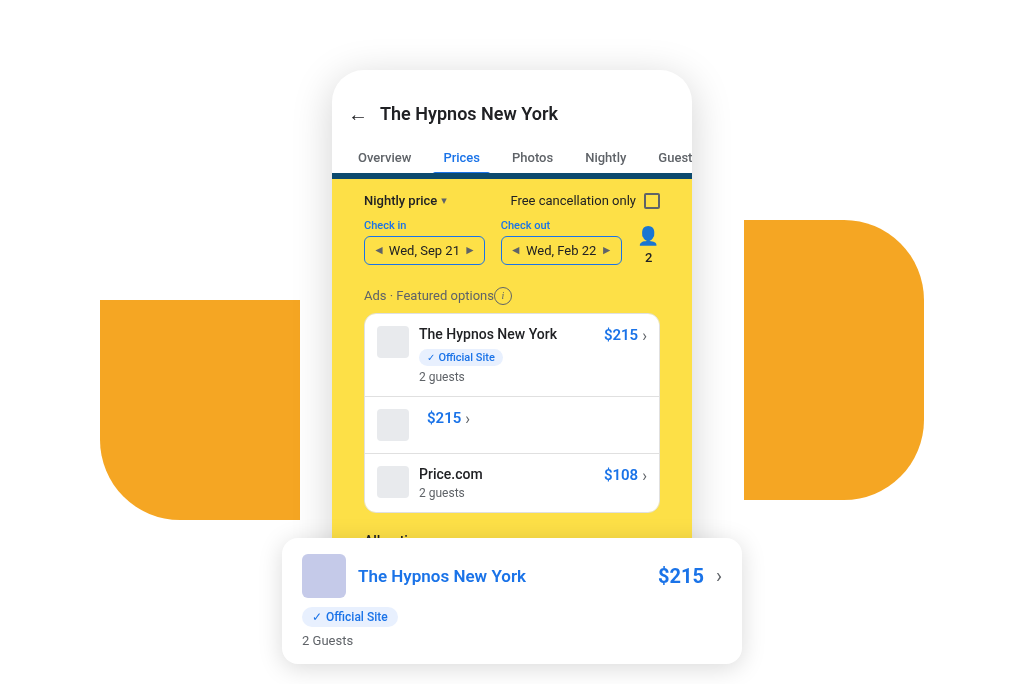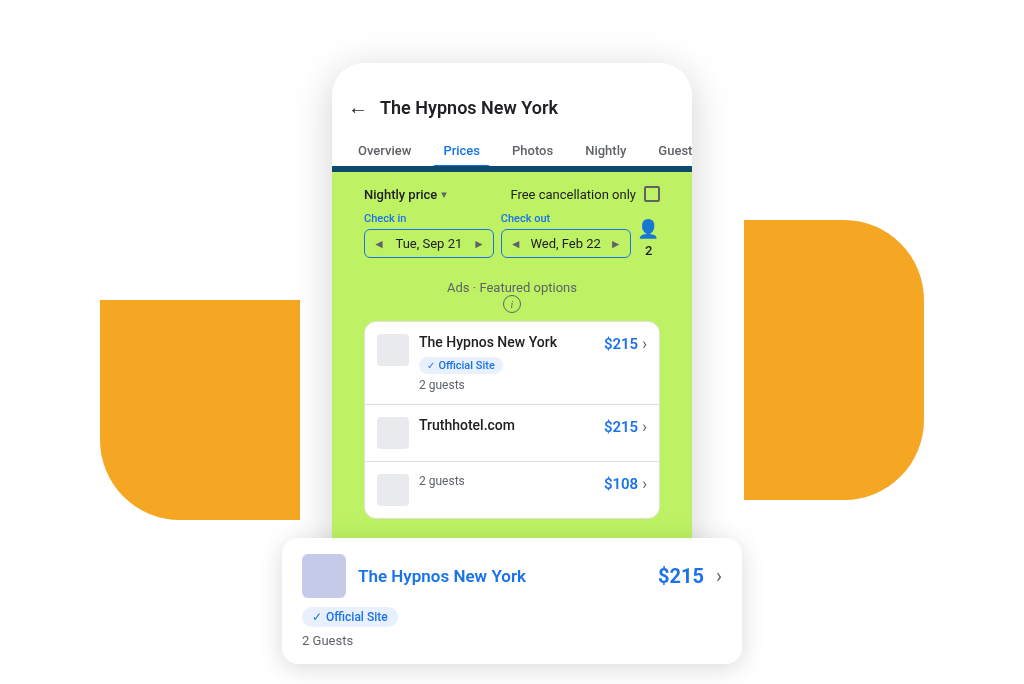--- a/index.html
+++ b/index.html
@@ -56,21 +56,21 @@
       width: 360px;
       background: #fff;
       border-radius: 32px;
       box-shadow: 0 8px 40px rgba(0,0,0,0.18);
       overflow: hidden;
       padding: 20px 0 0 0;
       margin-top: -30px;
     }
 
     .phone-content {
-      background: #bef264;
+      background: #fde047;
       padding: 0 16px;
     }
 
     
     .phone-header {
       display: flex;
       align-items: center;
       padding: 12px 16px 16px 16px;
       gap: 12px;
     }
@@ -156,21 +156,21 @@
       width: 16px;
       height: 16px;
       border: 2px solid #5f6368;
       border-radius: 2px;
     }
 
     
     .date-row {
       display: flex;
       align-items: flex-end;
-      gap: 7px;
+      gap: 16px;
       padding: 0 16px 14px 16px;
     }
 
     .date-field {
       flex: 1;
     }
 
     .date-label {
       font-size: 11px;
       color: #1a73e8;
@@ -213,21 +213,20 @@
       color: #202124;
       font-weight: 500;
     }
 
     
     .section-header {
       display: flex;
       align-items: center;
       justify-content: flex-start;
       padding: 8px 16px;
-      flex-direction: column;
     }
 
     .section-title {
       font-size: 13px;
       color: #5f6368;
       font-weight: 400;
     }
 
     .info-icon {
       width: 18px;
@@ -450,21 +449,21 @@
           <span>Free cancellation only</span>
           <div class="checkbox"></div>
         </div>
       </div>
 
       <div class="date-row">
         <div class="date-field">
           <div class="date-label">Check in</div>
           <div class="date-selector">
             <span class="date-nav">◄</span>
-            <span>Tue, Sep 21</span>
+            <span>Wed, Sep 21</span>
             <span class="date-nav">►</span>
           </div>
         </div>
         <div class="date-field">
           <div class="date-label">Check out</div>
           <div class="date-selector">
             <span class="date-nav">◄</span>
             <span>Wed, Feb 22</span>
             <span class="date-nav">►</span>
           </div>
@@ -493,32 +492,30 @@
             <div class="hotel-guests">2 guests</div>
           </div>
           <div class="hotel-price-row">
             <span class="hotel-price">$215</span>
             <span class="chevron-right">›</span>
           </div>
         </div>
 
         <div class="hotel-card">
           <div class="hotel-thumb"></div>
-          <div class="hotel-info">
-            <div class="hotel-name">Truthhotel.com</div>
-          </div>
           <div class="hotel-price-row">
             <span class="hotel-price">$215</span>
             <span class="chevron-right">›</span>
           </div>
         </div>
 
         <div class="hotel-card">
           <div class="hotel-thumb"></div>
           <div class="hotel-info">
+            <div class="hotel-name">Price.com</div>
             <div class="hotel-guests">2 guests</div>
           </div>
           <div class="hotel-price-row">
             <span class="hotel-price">$108</span>
             <span class="chevron-right">›</span>
           </div>
         </div>
       </div>
 
       <div class="all-options">All options</div>

